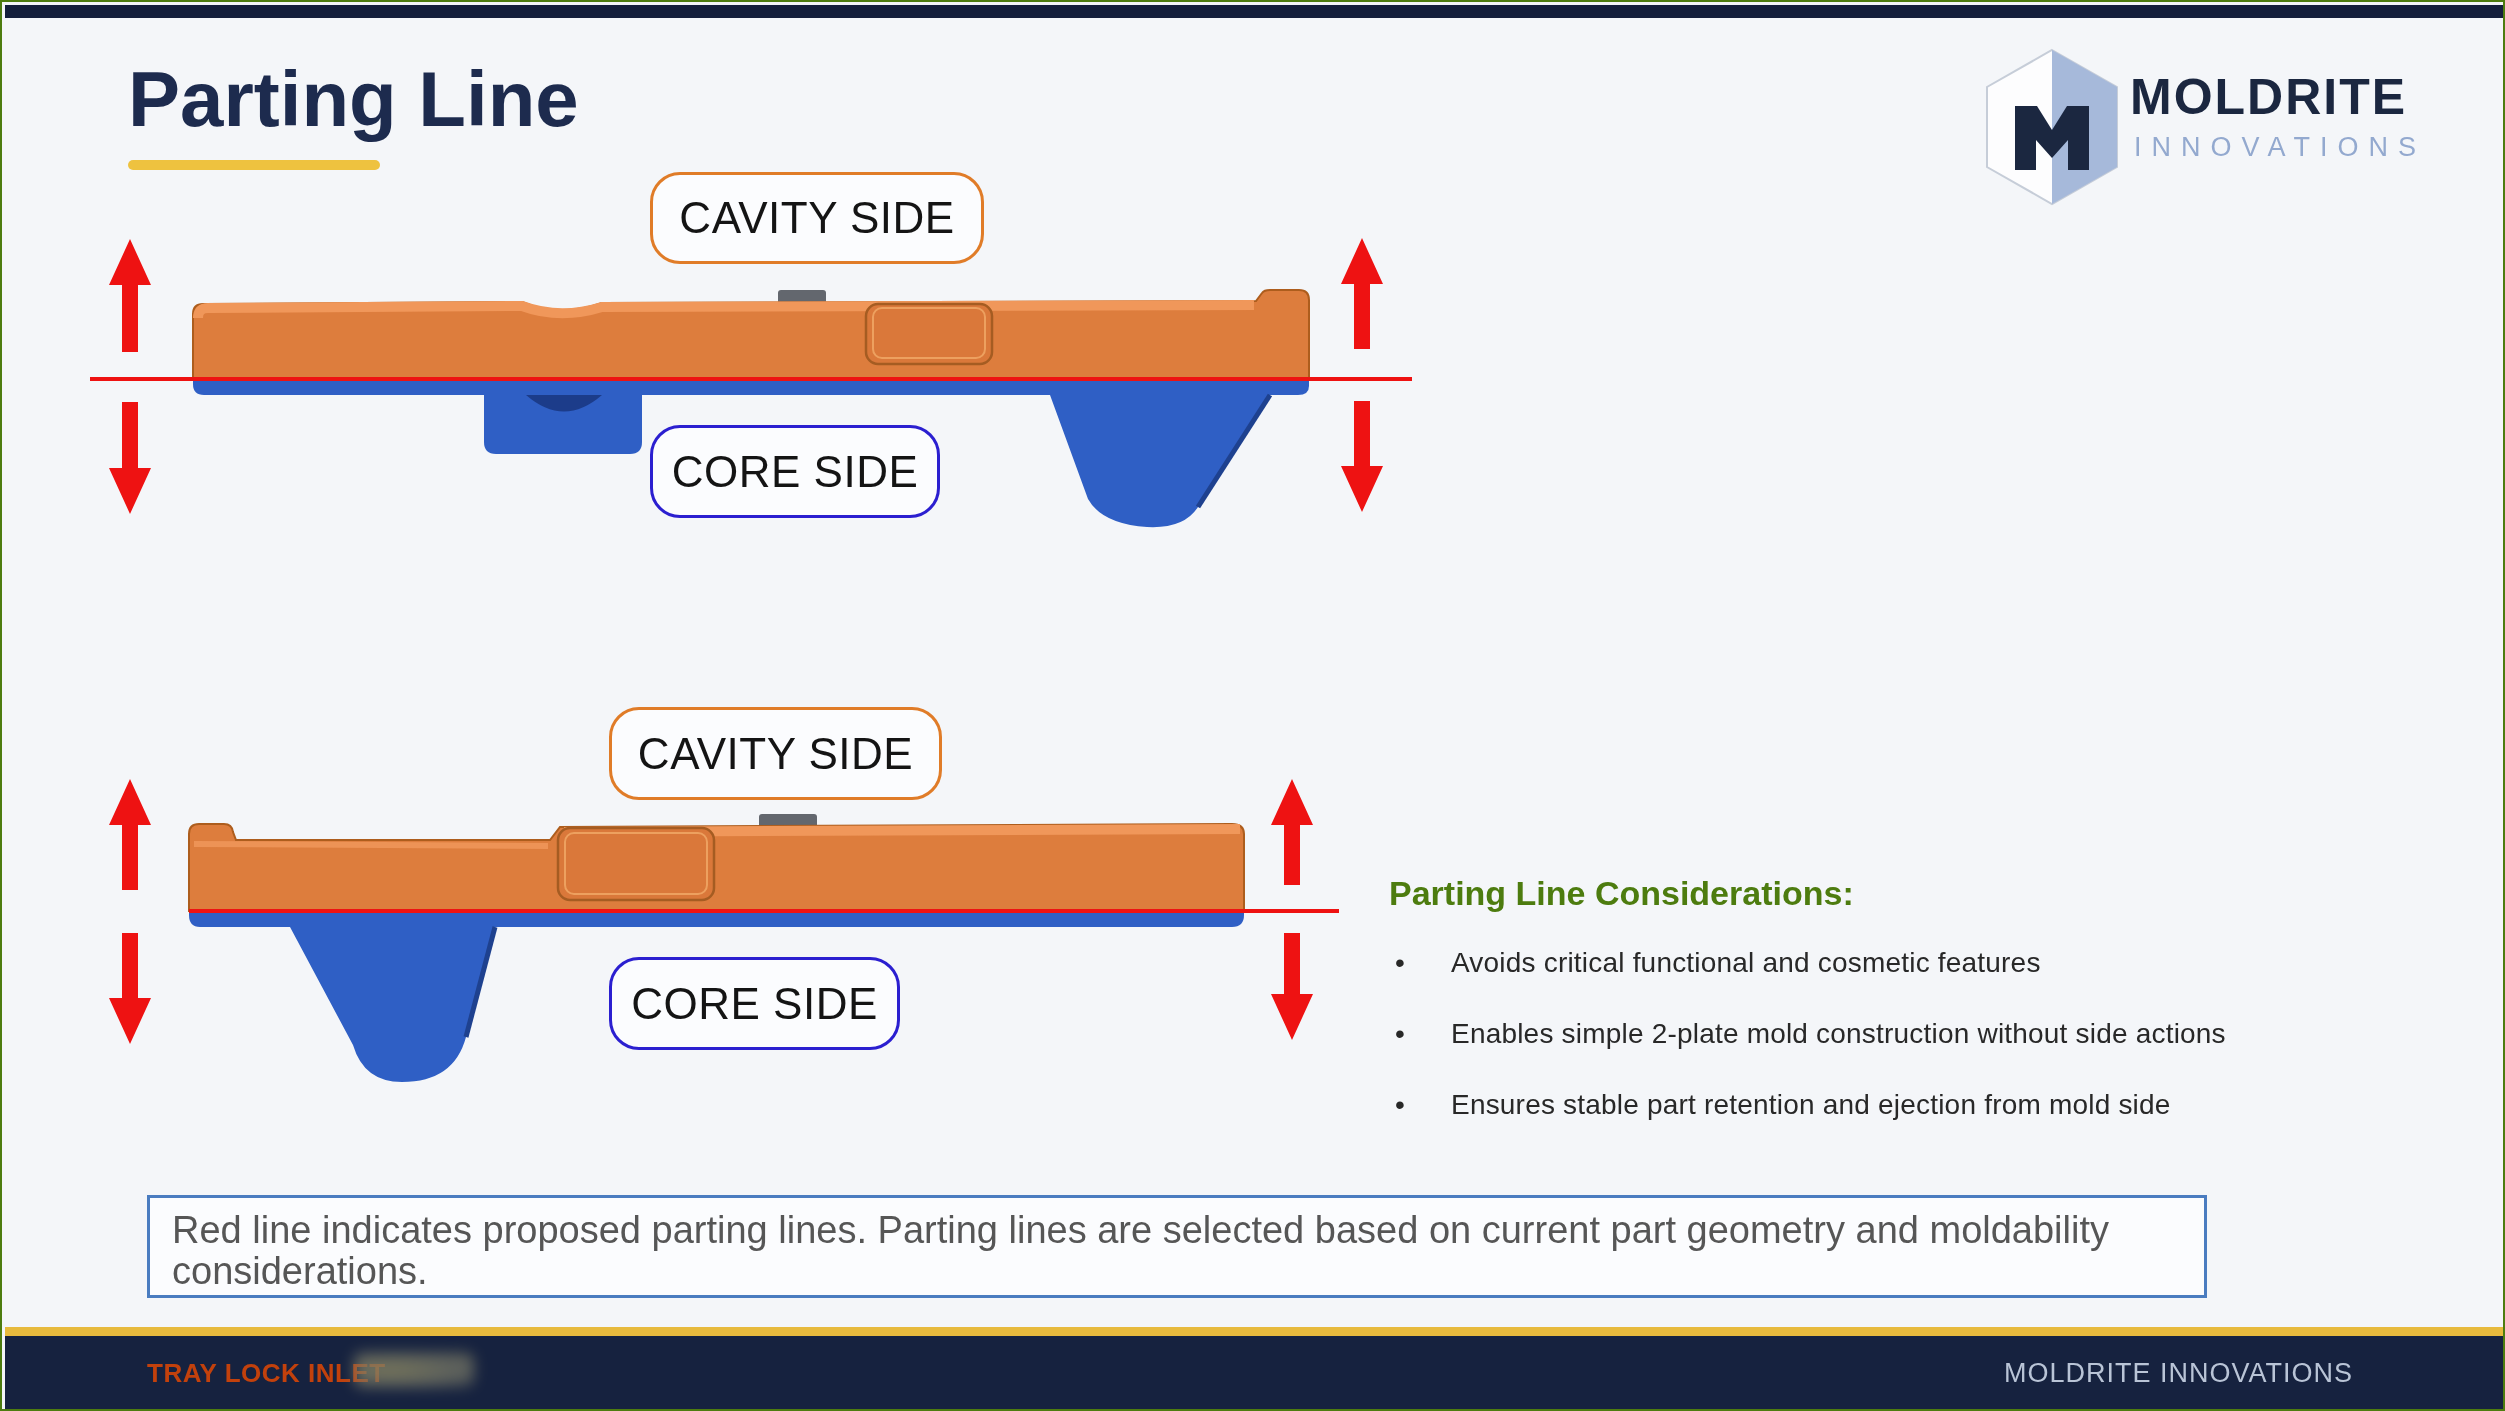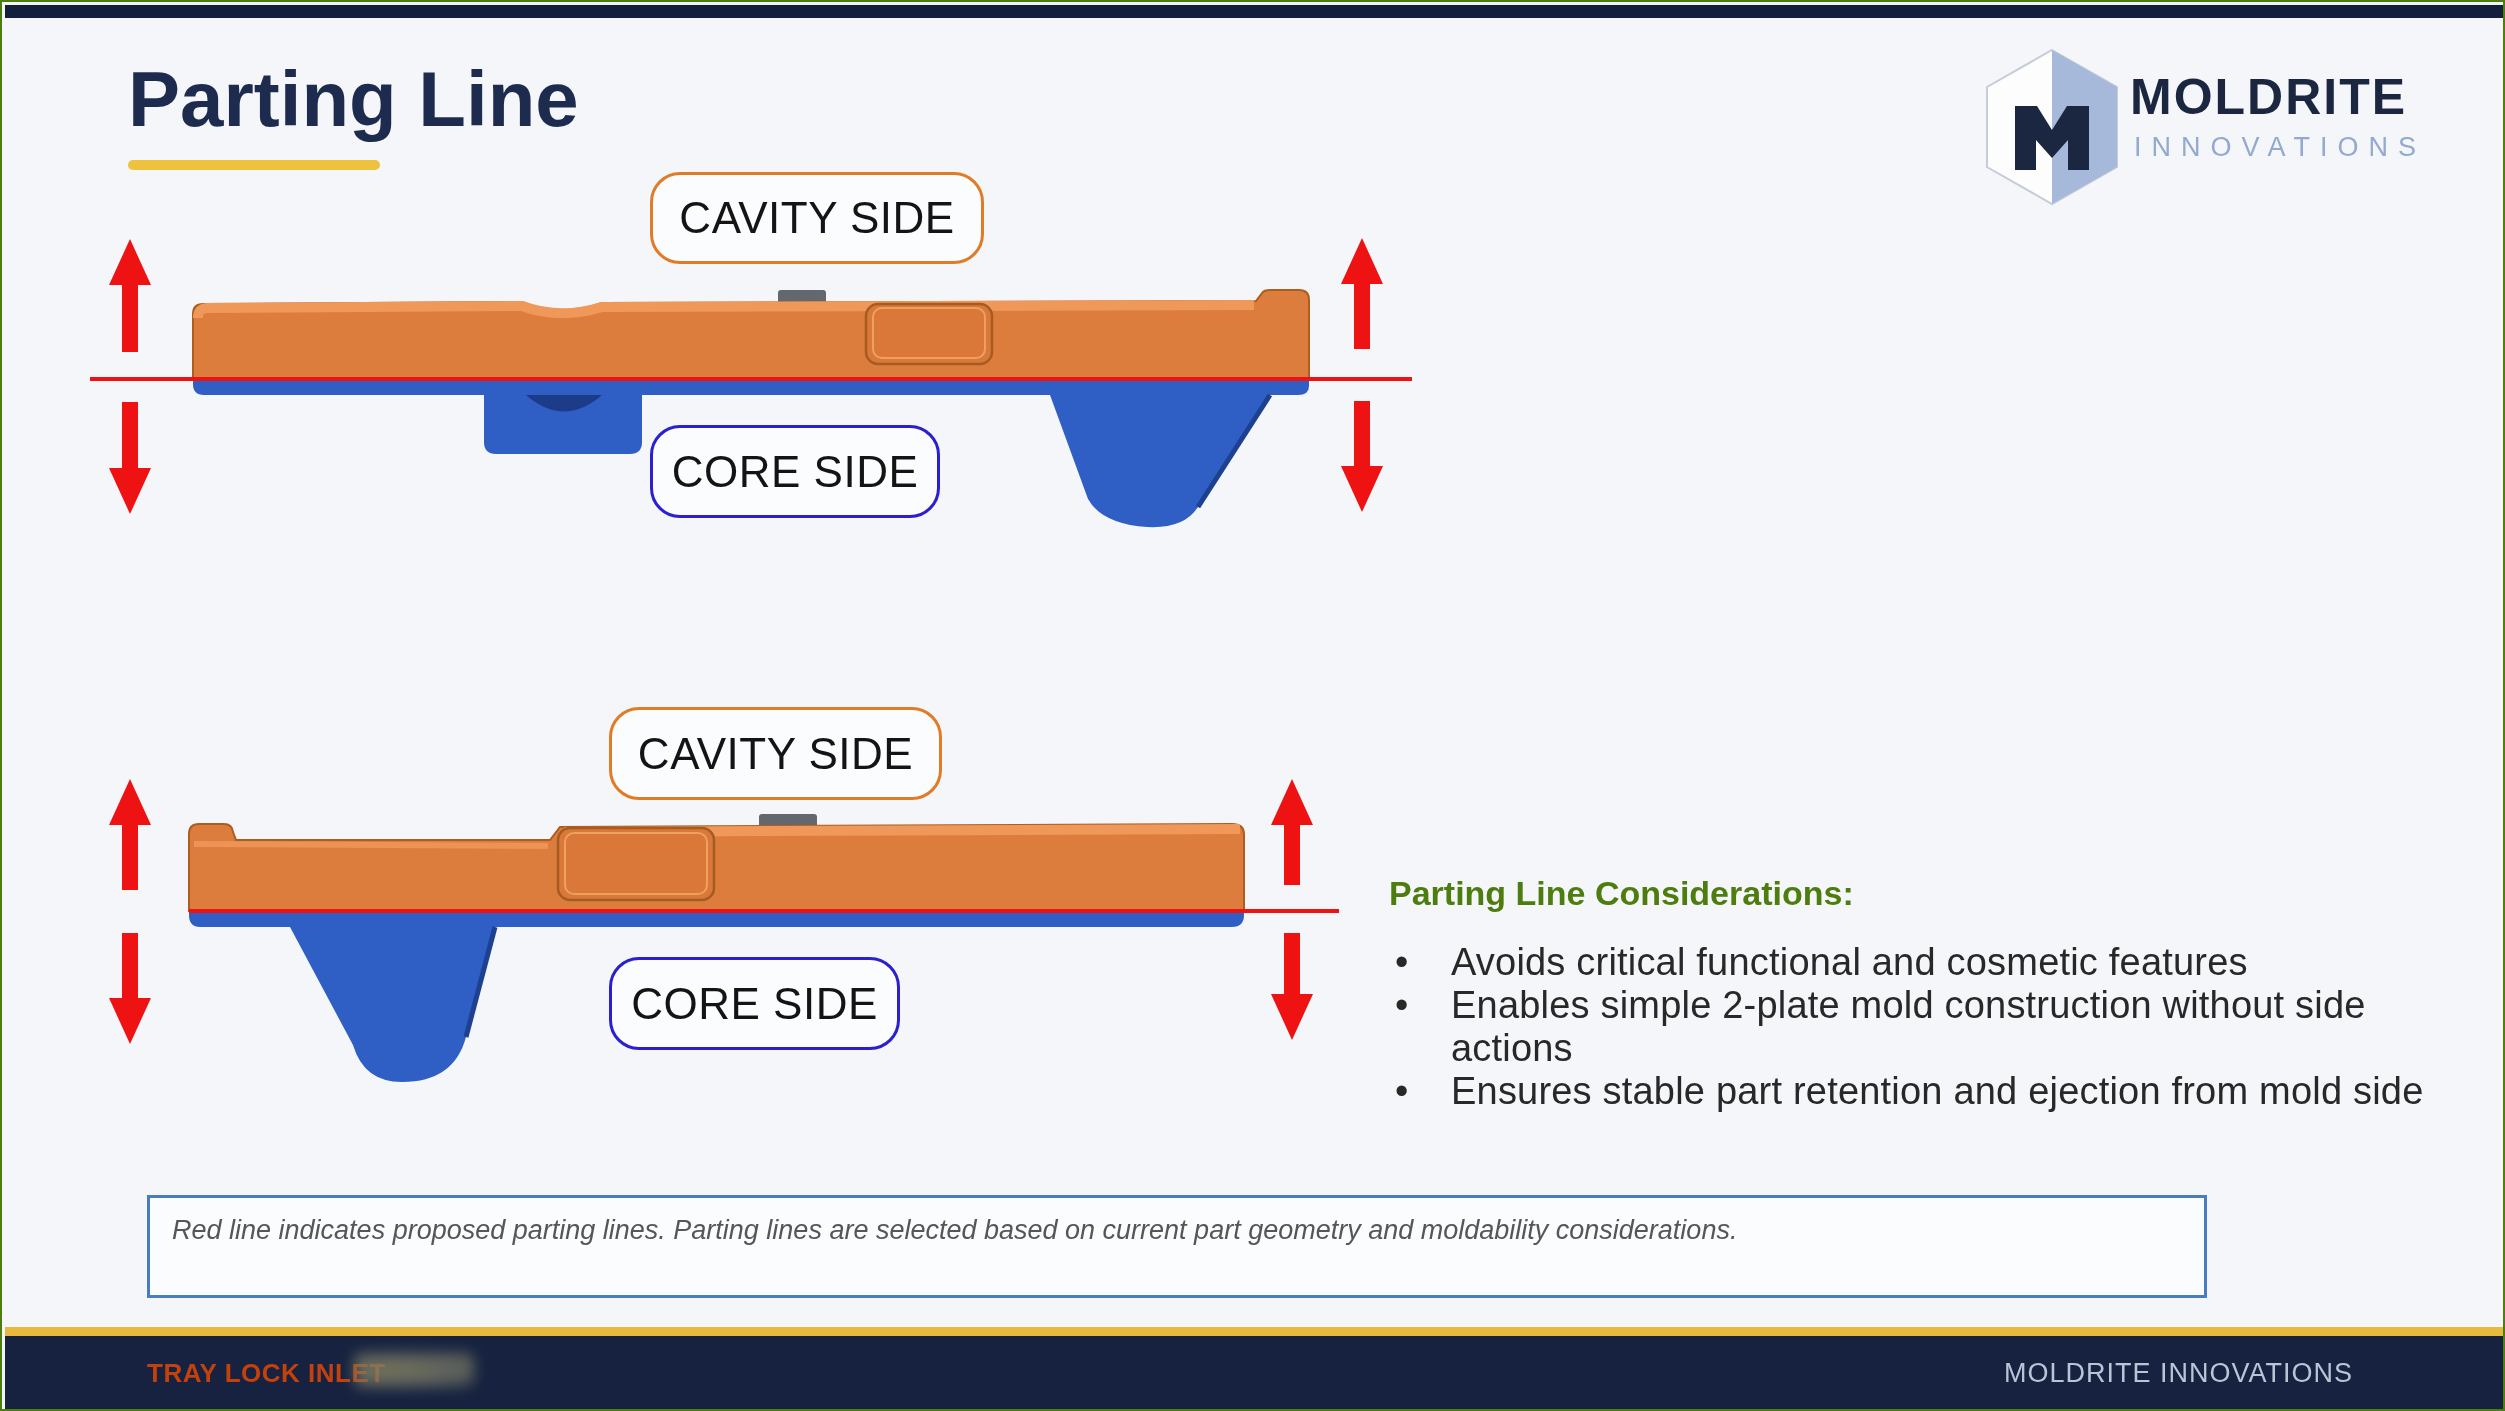--- a/index.html
+++ b/index.html
@@ -63,35 +63,35 @@
   .cavity2 { left:607px; top:705px; width:333px; height:93px; }
   .core2   { left:607px; top:955px; width:291px; height:93px; }
 
   
   .considerations { left:1387px; top:872px; width:1090px; }
   .considerations h3 {
     font-size:34px; font-weight:bold; color:#4d7c0f; margin-bottom:28px;
   }
   .considerations ul { list-style:none; }
   .considerations li {
-    position:relative; padding-left:62px; font-size:38px; color:#282828;
-    line-height:43px; letter-spacing:.2px;
+    position:relative; padding-left:62px; font-size:28px; color:#282828;
+    line-height:43px; letter-spacing:.2px;margin-top:28px;
   }
   .considerations li::before {
     content:"\2022"; position:absolute; left:6px; top:0; color:#282828;
   }
 
   
   .note-box {
     left:145px; top:1193px; width:2060px; height:103px;
     border:3px solid #4a7cc0; background:#fbfcfe;
     padding:12px 0 0 22px;
   }
   .note-box p {
-    font-style:italic; color:#565656; font-size:27px; line-height:41px;
+    color:#565656; font-size:38px; line-height:41px;
   }
 
   svg { display:block; }
 </style>
 </head>
 <body>
 
 <div class="slide">
 
   <div class="abs topbar"></div>

